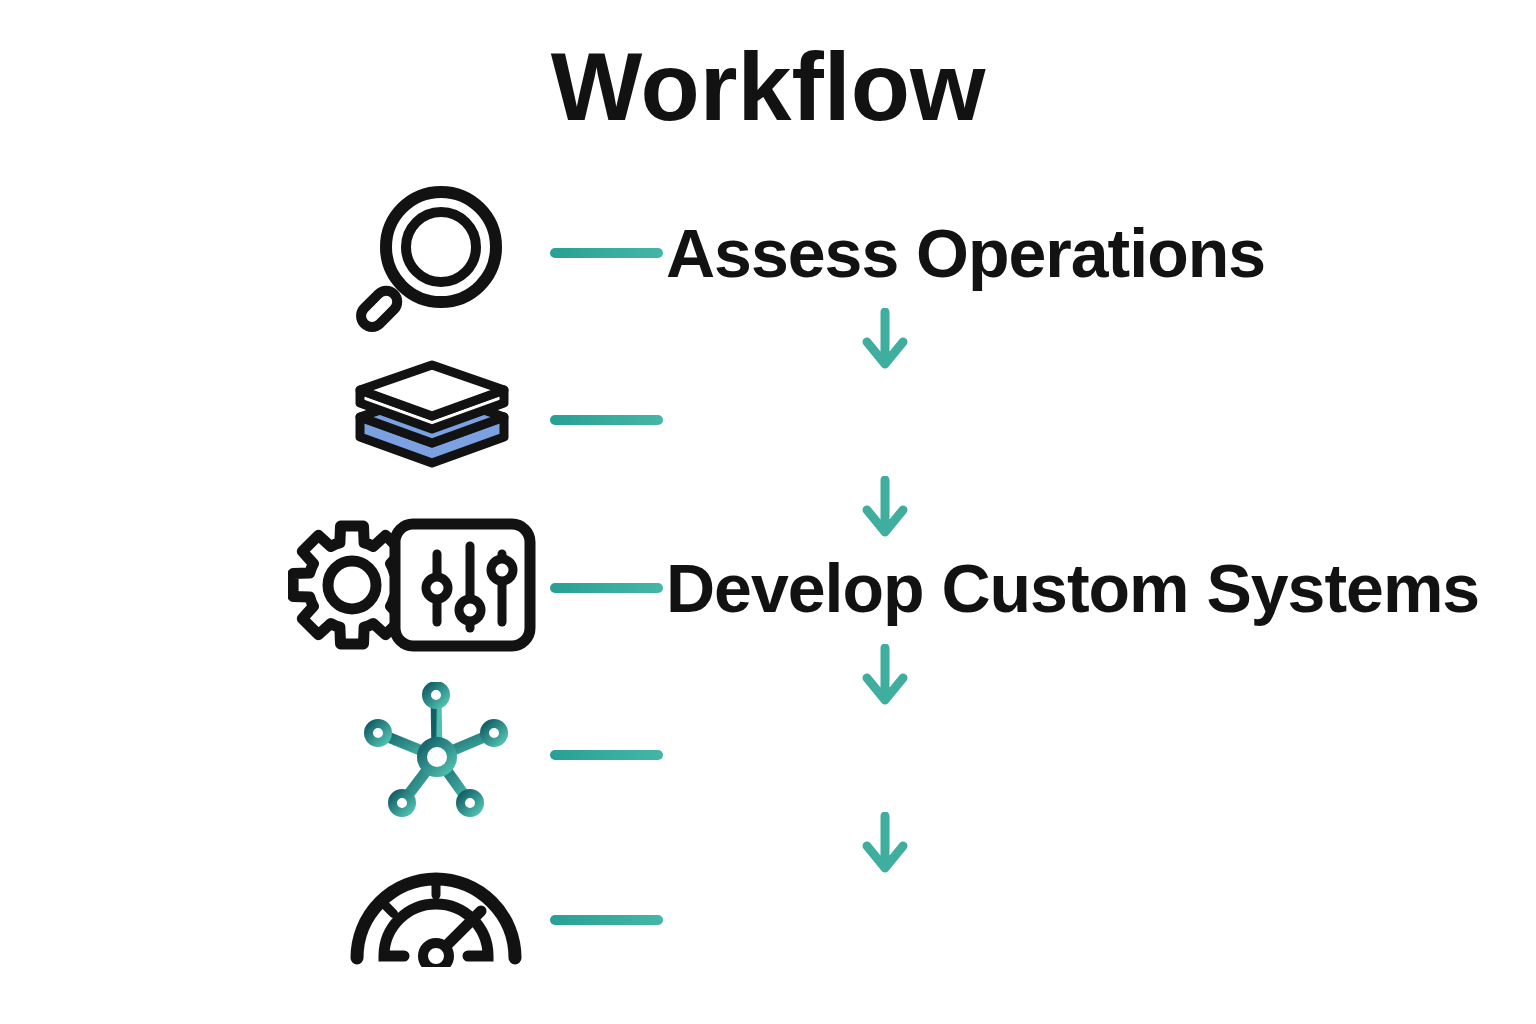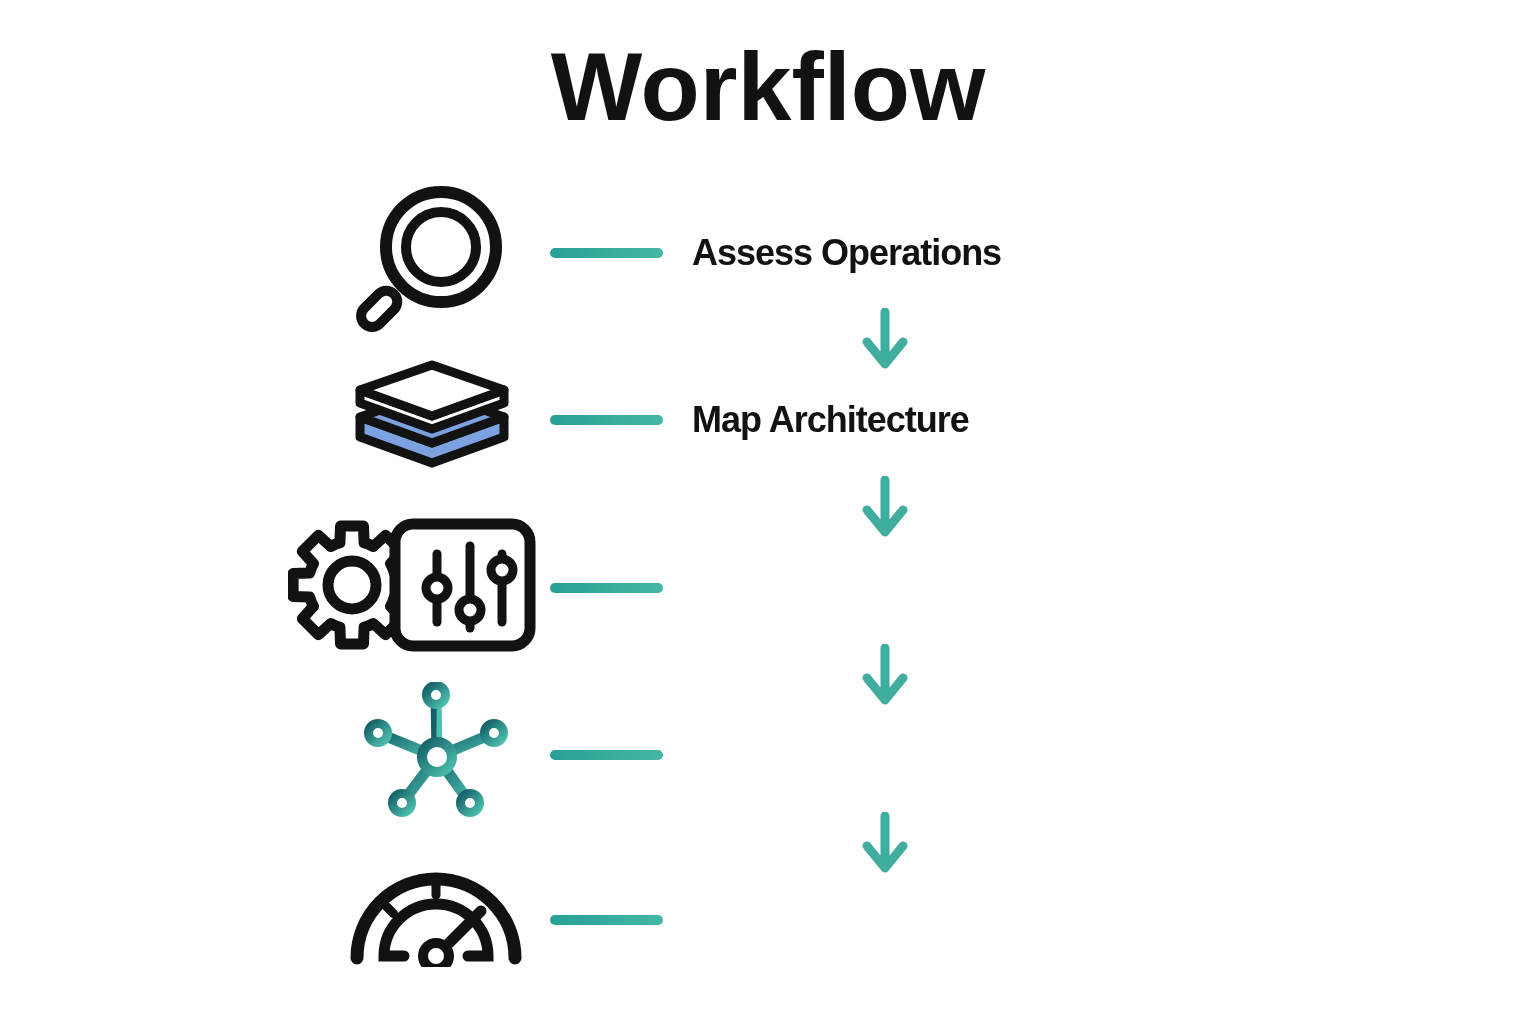--- a/index.html
+++ b/index.html
@@ -19,22 +19,22 @@
   .title{
     position:absolute;top:36px;left:0;width:1536px;text-align:center;
     font-size:97px;font-weight:700;color:var(--ink);line-height:1.05;letter-spacing:0px;
   }
   .icon{position:absolute;}
   .connector{
     position:absolute;height:10px;width:113px;border-radius:5px;
     background:linear-gradient(90deg,var(--accent-teal),var(--accent-teal-light));
   }
   .step-label{
-    position:absolute;left:692px;height:68px;line-height:68px;
-    font-size:36px;font-weight:700;color:var(--ink);letter-spacing:-1px;white-space:nowrap;
+    position:absolute;left:666px;height:68px;line-height:68px;
+    font-size:68px;font-weight:700;color:var(--ink);letter-spacing:-1px;white-space:nowrap;
   }
   .flow-arrow{position:absolute;left:861px;width:48px;height:72px;}
   .ink-stroke{stroke:var(--ink);fill:none;}
   .ink-stroke-fill{stroke:var(--ink);fill:#ffffff;}
   .blue-fill{stroke:var(--ink);fill:var(--layer-blue);}
 </style>
 </head>
 <body>
 
 <div class="canvas">
@@ -59,21 +59,20 @@
 
     <path class="blue-fill" d="M8,57 L8,77 L80,103 L152,77 L152,57 L80,83 Z" stroke-width="9" stroke-linejoin="round"></path>
 
     <path class="blue-fill" d="M80,32 L152,57 L80,83 L8,57 Z" stroke-width="9" stroke-linejoin="round"></path>
 
     <path class="ink-stroke-fill" d="M8,30 L8,43 L80,69 L152,43 L152,30 L80,56 Z" stroke-width="9" stroke-linejoin="round"></path>
 
     <path class="ink-stroke-fill" d="M80,5 L152,30 L80,56 L8,30 Z" stroke-width="9" stroke-linejoin="round"></path>
   </svg>
   <div class="connector" style="left:550px;top:415px;"></div>
-  <div class="step-label" style="top:386px;">Map Architecture</div>
 
   <svg class="flow-arrow" style="top:476px;" viewBox="0 0 48 72">
     <path d="M24,4 L24,52 M6,34 L24,56 L42,34" fill="none" stroke="var(--arrow-teal)" stroke-width="9" stroke-linecap="round" stroke-linejoin="round"></path>
   </svg>
 
   <svg class="icon" style="left:288px;top:518px;" width="255" height="135" viewBox="0 0 255 135">
     <g transform="translate(64,67)">
       <polygon class="ink-stroke-fill" stroke-width="11" stroke-linejoin="round" points="42.3,-12.1 58.9,-11.5 58.9,11.5 42.3,12.1 40.7,16.8
                 38.5,21.3 49.7,33.6 33.6,49.7 21.3,38.5 16.8,40.7
                 12.1,42.3 11.5,58.9 -11.5,58.9 -12.1,42.3 -16.8,40.7
@@ -88,20 +87,21 @@
     <g class="ink-stroke" stroke-width="9" stroke-linecap="round">
       <line x1="149" y1="36" x2="149" y2="104"></line>
       <line x1="182" y1="28" x2="182" y2="110"></line>
       <line x1="214" y1="36" x2="214" y2="104"></line>
     </g>
     <circle class="ink-stroke-fill" cx="149" cy="70" r="11" stroke-width="9"></circle>
     <circle class="ink-stroke-fill" cx="182" cy="92" r="11" stroke-width="9"></circle>
     <circle class="ink-stroke-fill" cx="214" cy="52" r="11" stroke-width="9"></circle>
   </svg>
   <div class="connector" style="left:550px;top:583px;"></div>
+  <div class="step-label" style="top:554px;">Develop Custom Systems</div>
 
   <svg class="flow-arrow" style="top:644px;" viewBox="0 0 48 72">
     <path d="M24,4 L24,52 M6,34 L24,56 L42,34" fill="none" stroke="var(--arrow-teal)" stroke-width="9" stroke-linecap="round" stroke-linejoin="round"></path>
   </svg>
 
   <svg class="icon" style="left:362px;top:682px;" width="150" height="148" viewBox="0 0 150 148">
     <defs>
       <linearGradient id="netgrad" x1="0%" y1="0%" x2="100%" y2="100%">
         <stop offset="0%" style="stop-color:var(--net-grad-start)"></stop>
         <stop offset="100%" style="stop-color:var(--net-grad-end)"></stop>

